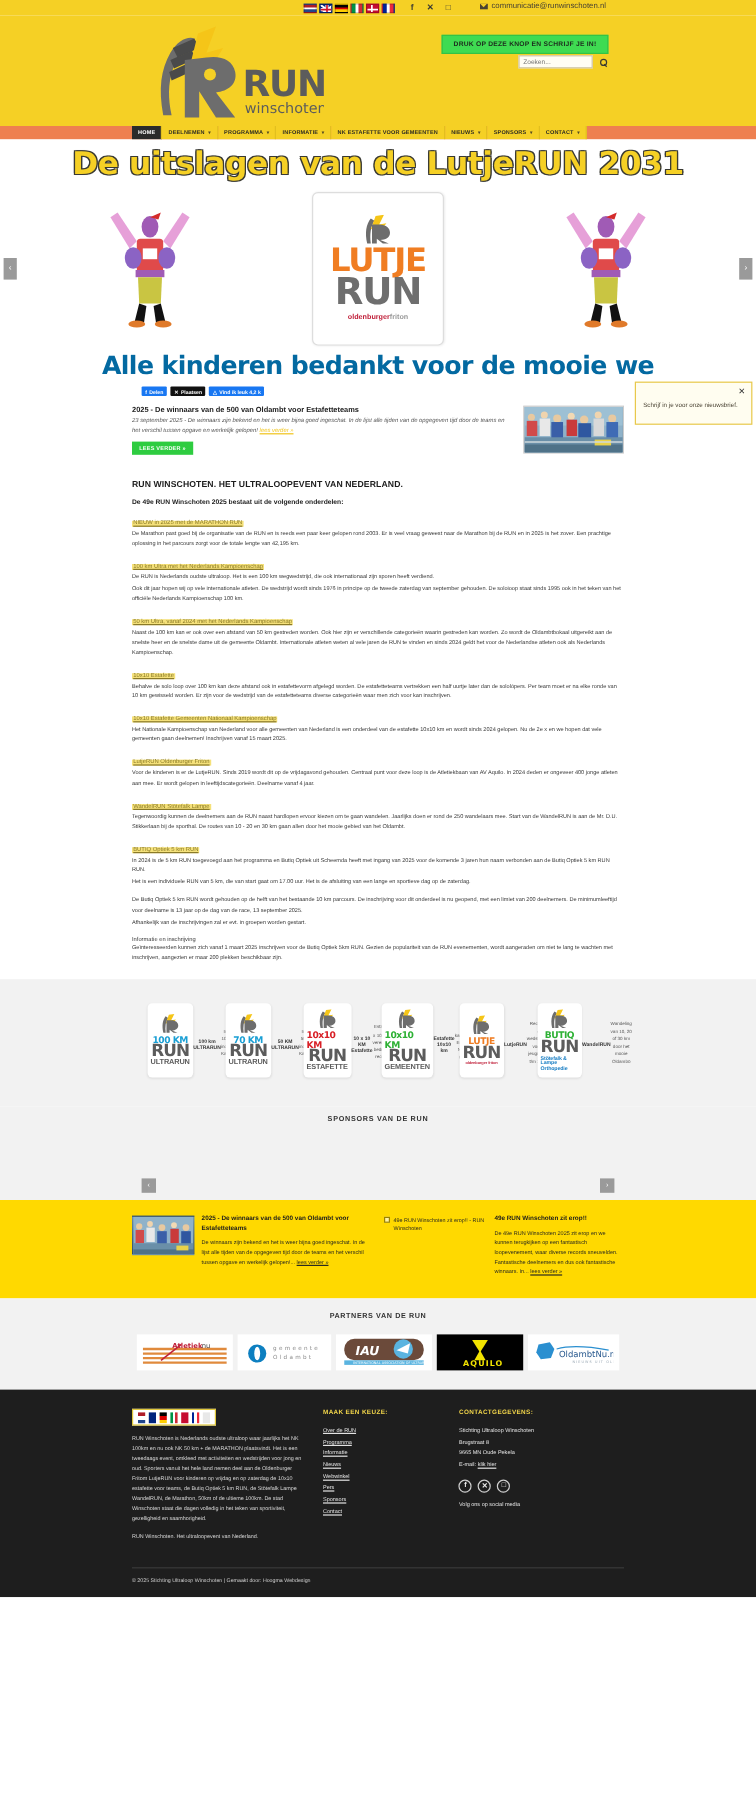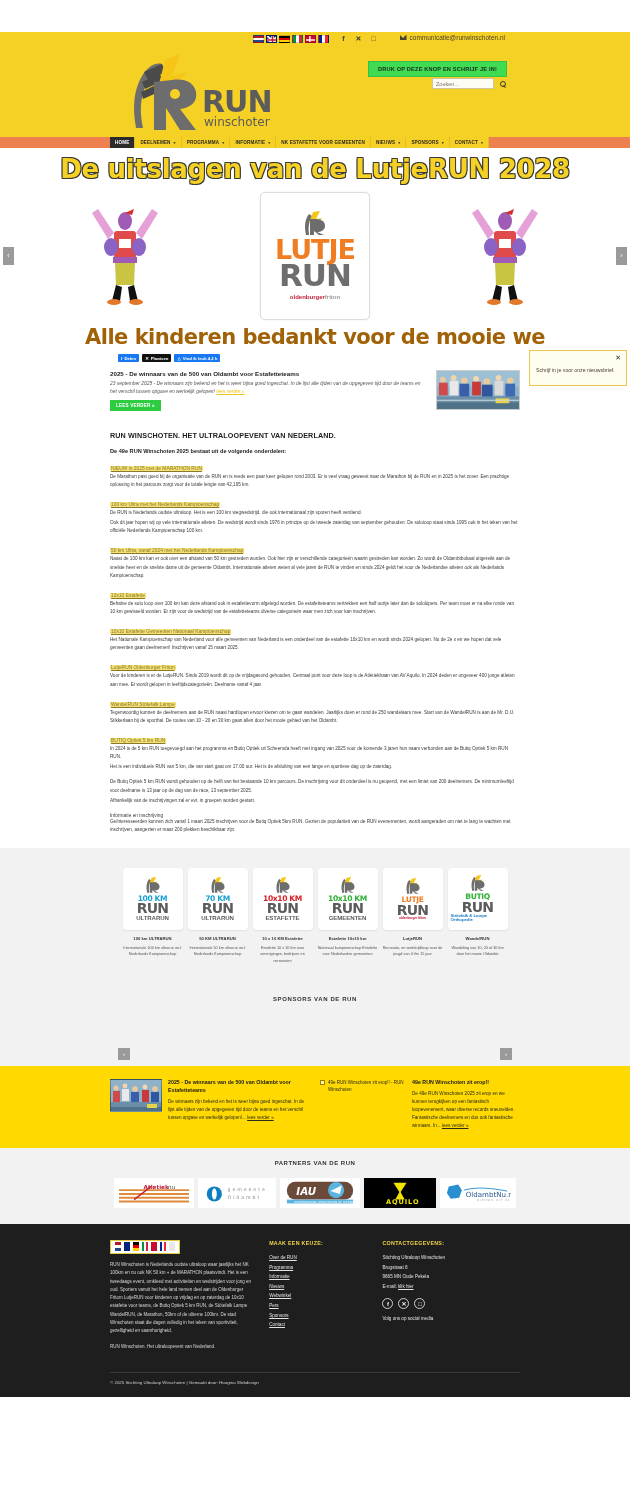--- a/index.html
+++ b/index.html
@@ -5,21 +5,21 @@
 <style>
   * { margin:0; padding:0; box-sizing:border-box; }
   html,body { width:630px; }
   body {
     font-family:"Liberation Sans", sans-serif;
     background:#ffffff;
     color:#222;
     font-size:10px;
     -webkit-font-smoothing:antialiased;
   }
-  .page { width:630px; position:relative; overflow:hidden;margin-top:32px; }
+  .page { width:630px; position:relative; overflow:hidden; }
 
   
   .topbar {
     background:#f5d025; height:13px; display:flex;
     align-items:center; justify-content:center; position:relative;
   }
   .flagset { display:flex; align-items:center; gap:2px; }
   .flag { width:11px; height:8px; display:block; border:0.5px solid rgba(0,0,0,.18); }
   .top-social { display:flex; align-items:center; gap:7px; margin-left:9px; }
   .tsoc { width:8px; height:8px; display:flex; align-items:center; justify-content:center;
@@ -87,21 +87,21 @@
   .lutje-sub { font-size:6px; font-weight:bold; margin-top:4px; }
   .lutje-sub .ob { color:#c0203a; }
   .lutje-sub .fr { color:#999; }
   .arrow-btn {
     position:absolute; top:50%; transform:translateY(-50%);
     width:11px; height:18px; background:#9a9a9a; color:#fff; border:none;
     font-size:7px; display:flex; align-items:center; justify-content:center; cursor:pointer;
   }
   .arrow-left { left:3px; } .arrow-right { right:3px; }
   .hero-sub {
-    text-align:center; font-size:21px; font-weight:bold; color:#a16207;
+    text-align:center; font-size:21px; font-weight:bold; color:#0369a1;
     padding:2px 0 3px; white-space:nowrap; overflow:hidden;
     font-family:"DejaVu Sans",sans-serif; letter-spacing:-.5px;
   }
 
   
   .newsletter-pop {
     position:absolute; right:3px; top:318px; width:98px; height:36px;
     background:#fffdf0; border:1px solid #e8c84c; z-index:30; padding:4px 6px;
   }
   .np-close { position:absolute; right:5px; top:3px; font-size:7px; color:#333; cursor:pointer; }
@@ -134,21 +134,21 @@
   .sec-h2 { font-size:5.6px; font-weight:bold; color:#1c1c1c; margin:0 0 6px; }
   .hl { display:inline-block; background:#f5e17a; color:#8a7a28; font-size:4.9px;
     text-decoration:underline; margin:6px 0 2px; padding:0 1px; }
   .para { font-size:4.65px; color:#3a3a3a; line-height:1.75; margin-bottom:2px; }
   .para-gap { margin-bottom:7px; }
   .plain-h { font-size:4.8px; color:#3a3a3a; margin-top:8px; }
 
   
   .events-band { background:#f2f2f2; padding:20px 0 24px; margin-top:14px; }
   .events { display:flex; gap:5px; justify-content:center; }
-  .ev-col { width:60px; display:flex; flex-direction:column; align-items:center; }
+  .ev-col { width:60px; display:flex; align-items:center; }
   .ev-card {
     width:60px; height:62px; background:#fff; border-radius:4px;
     display:flex; flex-direction:column; align-items:center; justify-content:center;
     box-shadow:0 1px 2px rgba(0,0,0,.08); padding:3px;
   }
   .ev-rlogo { width:16px; height:17px; margin-bottom:1px; }
   .ev-top { font-size:7.6px; font-weight:bold; letter-spacing:-.4px; line-height:1;
     font-family:"DejaVu Sans",sans-serif; }
   .ev-run { font-size:14px; font-weight:bold; color:#5c5c5c; letter-spacing:-.8px;
     line-height:.92; font-family:"DejaVu Sans",sans-serif; }
@@ -297,21 +297,21 @@
           <span>SPONSORS</span>
           <span class="caret">▾</span>
         </div>
       <div class="nav-item">
           <span>CONTACT</span>
           <span class="caret">▾</span>
         </div>
     </nav>
   </div>
 
-  <div class="hero-title">De uitslagen van de LutjeRUN 2028</div>
+  <div class="hero-title">De uitslagen van de LutjeRUN 2031</div>
 
   <div class="slider">
     <button class="arrow-btn arrow-left">‹</button>
     <div class="slide-inner">
       <svg width="70" height="110" viewBox="0 0 70 110">
         <path d="M18 38 L2 12 L8 8 L24 32 Z" fill="#e6a0d8"></path>
         <path d="M52 38 L68 12 L62 8 L46 32 Z" fill="#e6a0d8"></path>
         <ellipse cx="35" cy="20" rx="7" ry="9" fill="#a05bb5"></ellipse>
         <path d="M35 12 L44 8 L42 14 Z" fill="#d42b2b"></path>
         <rect x="24" y="30" width="22" height="28" rx="3" fill="#e04a4a"></rect>

